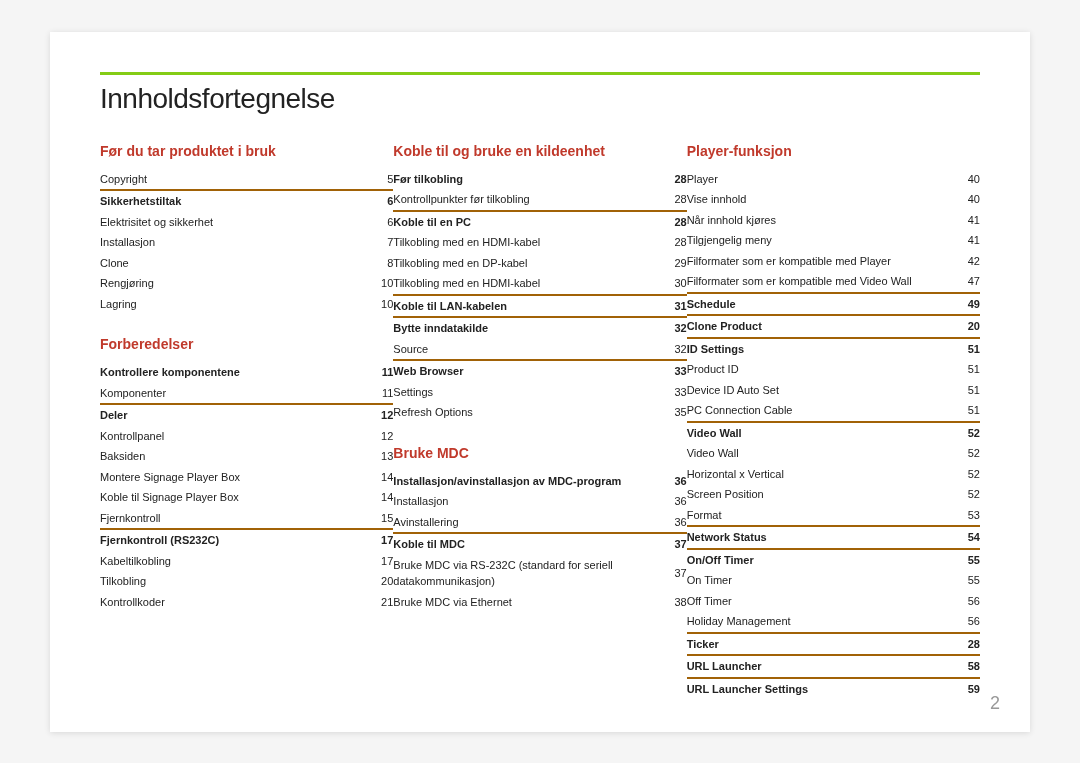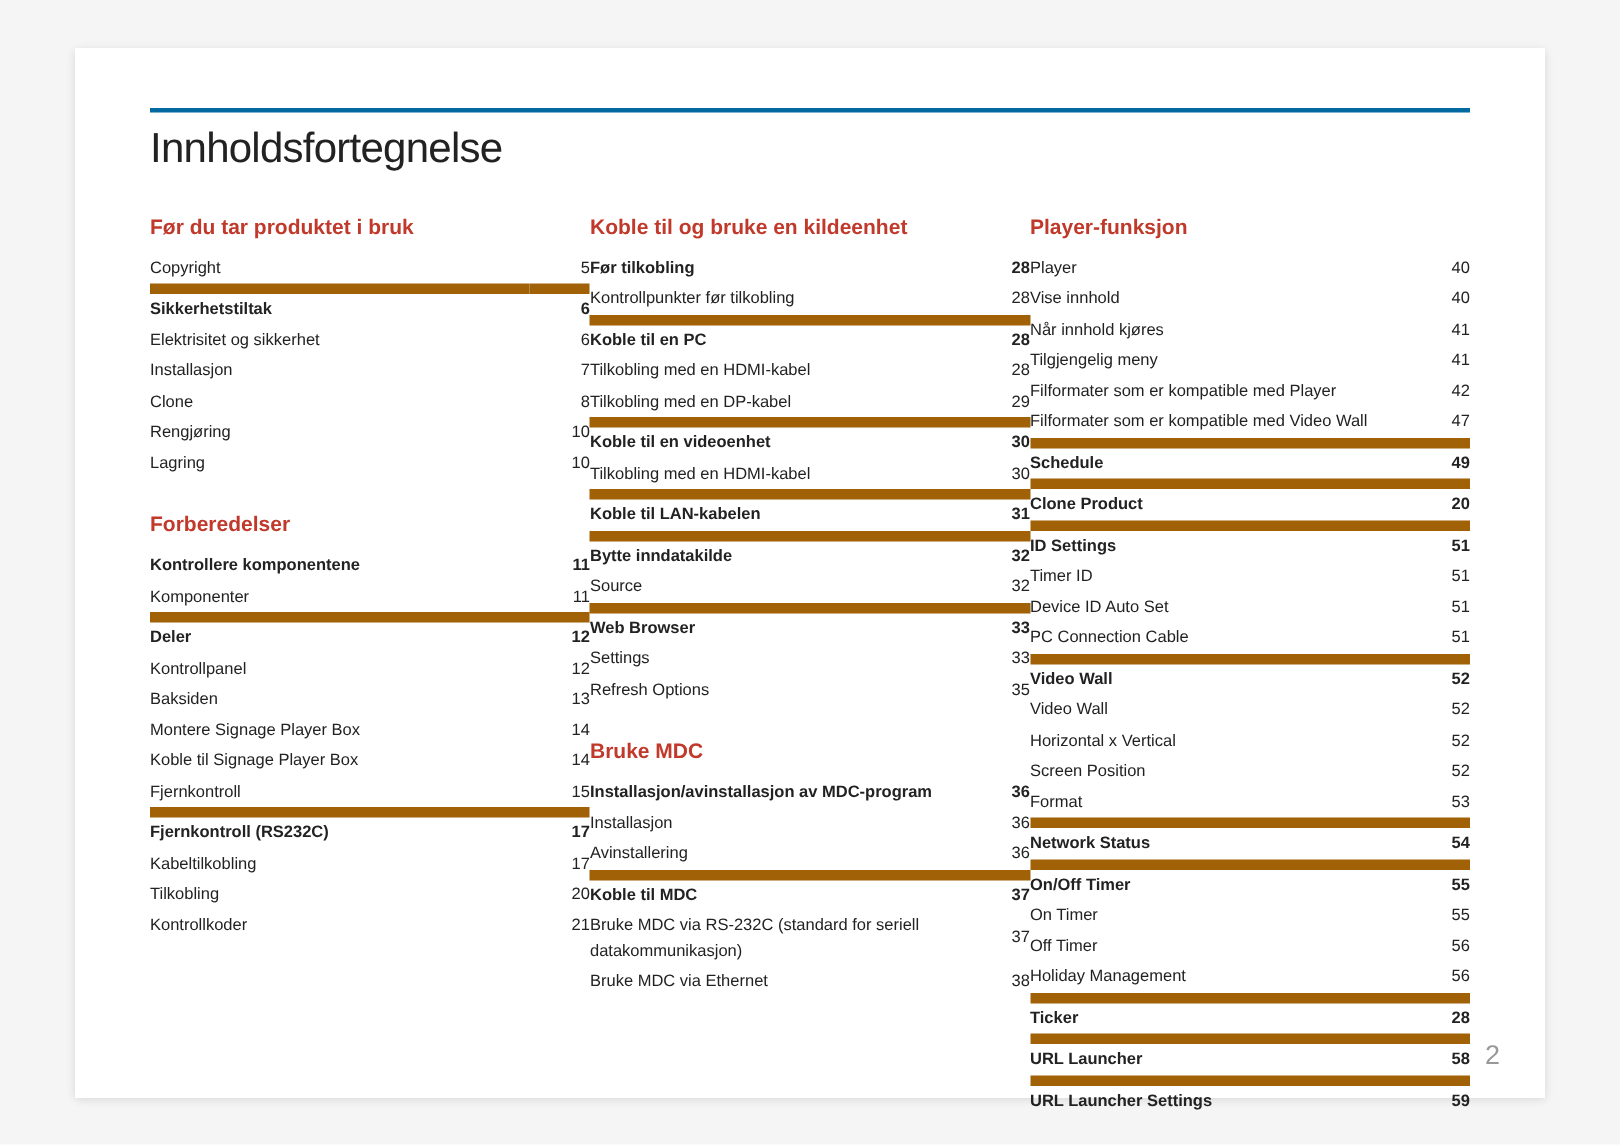--- a/index.html
+++ b/index.html
@@ -14,21 +14,21 @@
     }
     .page {
       width: 980px;
       height: 700px;
       background: #fff;
       padding: 40px 50px 30px 50px;
       position: relative;
       box-shadow: 0 1px 6px rgba(0,0,0,0.12);
     }
     .page-title-bar {
-      border-top: 3px solid #0369a1;
+      border-top: 3px solid #84cc16;
       padding-top: 8px;
       margin-bottom: 28px;
     }
     .page-title {
       font-size: 28px;
       font-weight: 400;
       color: #222;
       letter-spacing: -0.5px;
     }
     .columns {
@@ -62,21 +62,21 @@
       white-space: nowrap;
       padding-left: 6px;
     }
     .toc-row-bold td {
       font-weight: 700;
     }
     .toc-row-normal td {
       font-weight: 400;
     }
     .divider-row td {
-      border-top: 7px solid #a16207;
+      border-top: 2px solid #a16207;
       padding-top: 5px;
       padding-bottom: 2px;
     }
     .page-number {
       position: absolute;
       bottom: 18px;
       right: 30px;
       font-size: 18px;
       color: #999;
       font-weight: 300;
@@ -203,24 +203,20 @@
                 <td>28</td>
               </tr>
               <tr class="toc-row-normal">
                 <td>Tilkobling med en HDMI-kabel</td>
                 <td>28</td>
               </tr>
               <tr class="toc-row-normal">
                 <td>Tilkobling med en DP-kabel</td>
                 <td>29</td>
               </tr>
-              <tr class="toc-row-bold divider-row">
-                <td>Koble til en videoenhet</td>
-                <td>30</td>
-              </tr>
               <tr class="toc-row-normal">
                 <td>Tilkobling med en HDMI-kabel</td>
                 <td>30</td>
               </tr>
               <tr class="toc-row-bold divider-row">
                 <td>Koble til LAN-kabelen</td>
                 <td>31</td>
               </tr>
               <tr class="toc-row-bold divider-row">
                 <td>Bytte inndatakilde</td>
@@ -313,21 +309,21 @@
               </tr>
               <tr class="toc-row-bold divider-row">
                 <td>Clone Product</td>
                 <td>20</td>
               </tr>
               <tr class="toc-row-bold divider-row">
                 <td>ID Settings</td>
                 <td>51</td>
               </tr>
               <tr class="toc-row-normal">
-                <td>Timer ID</td>
+                <td>Product ID</td>
                 <td>51</td>
               </tr>
               <tr class="toc-row-normal">
                 <td>Device ID Auto Set</td>
                 <td>51</td>
               </tr>
               <tr class="toc-row-normal">
                 <td>PC Connection Cable</td>
                 <td>51</td>
               </tr>

